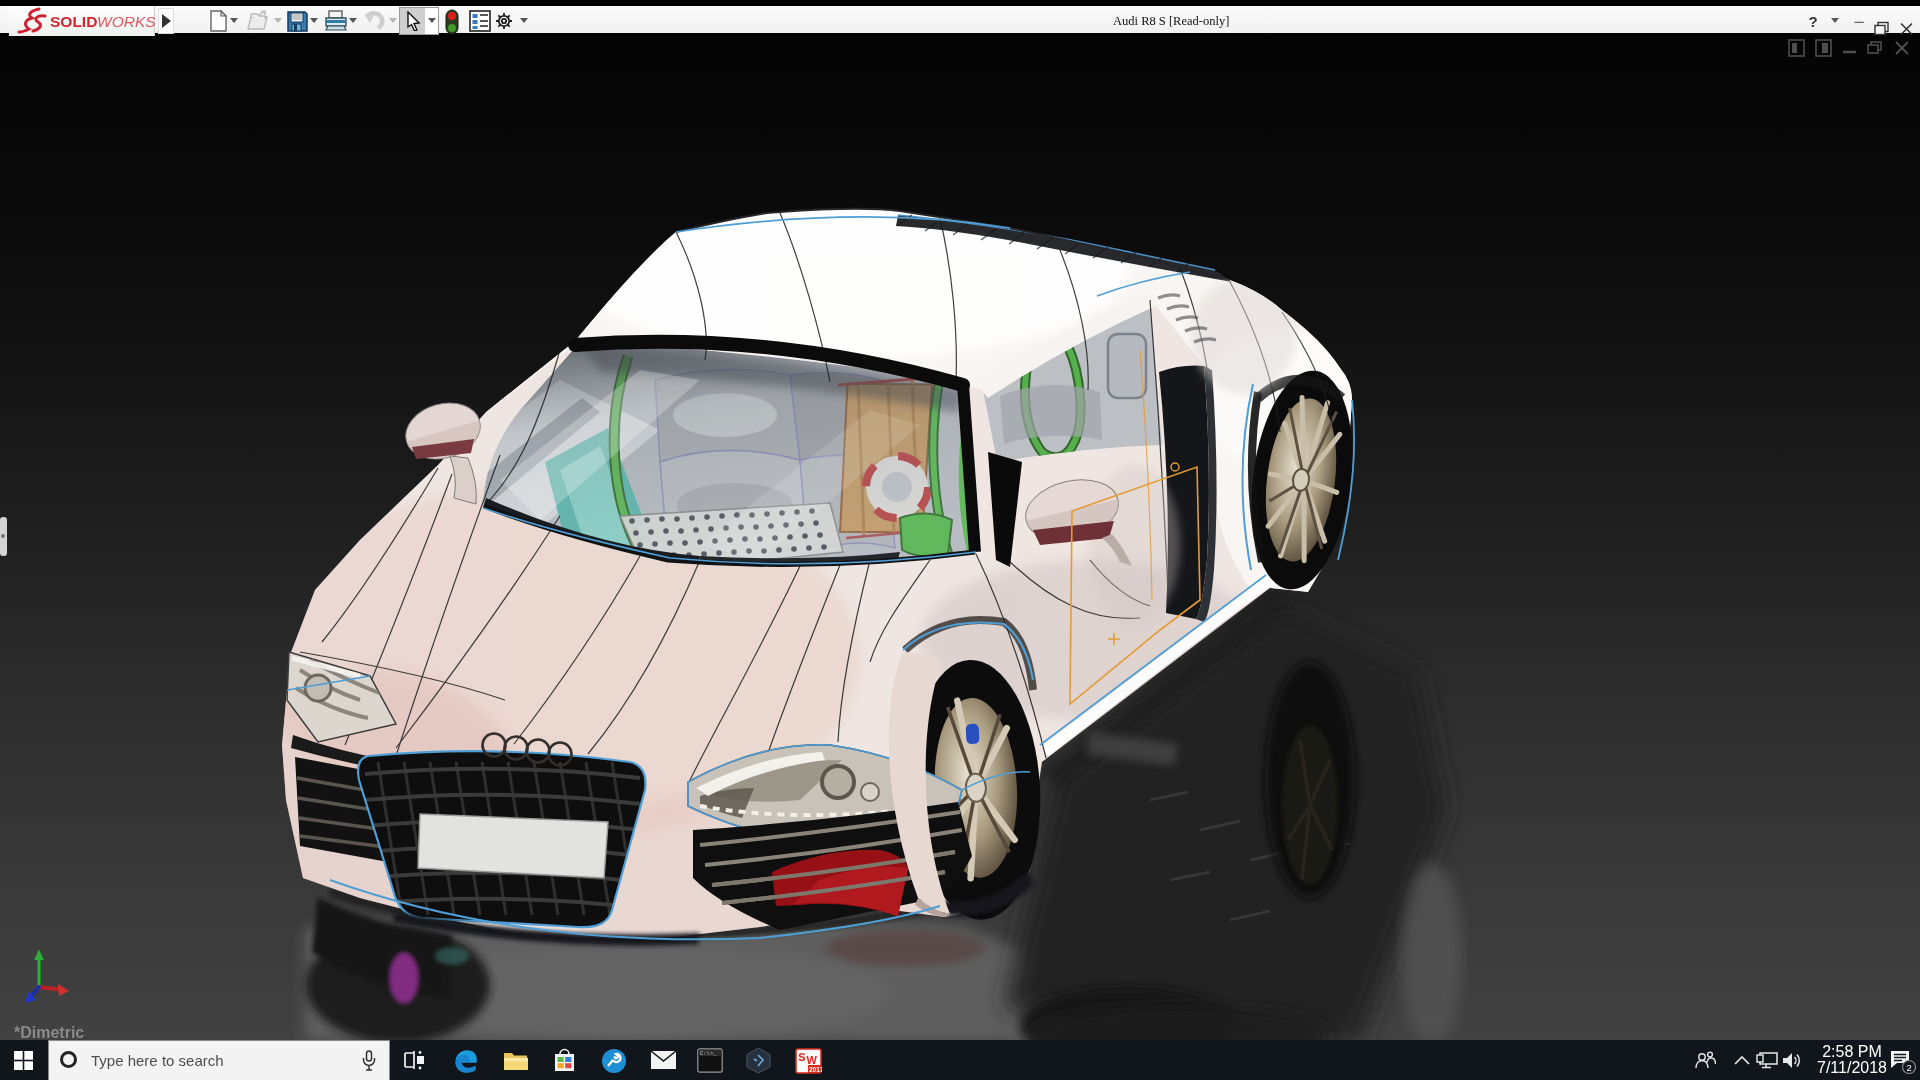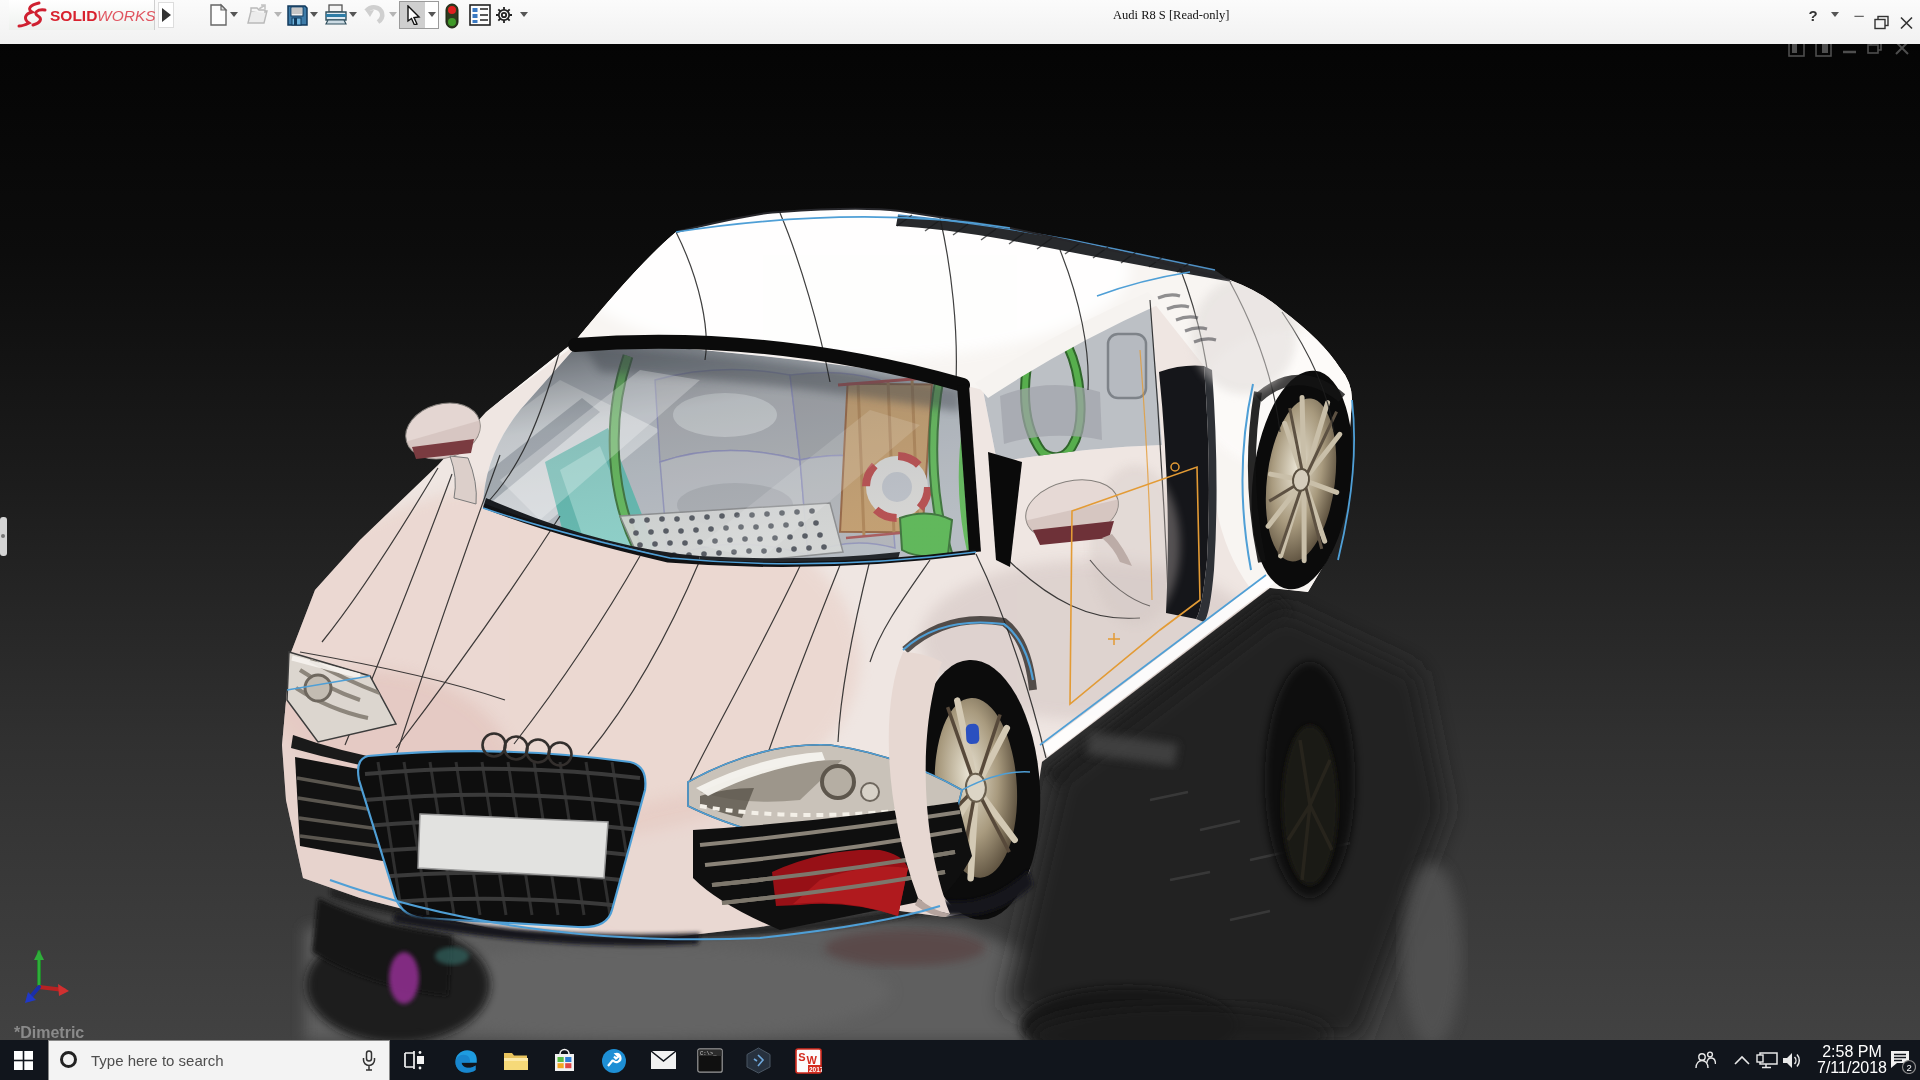--- a/index.html
+++ b/index.html
@@ -1,21 +1,21 @@
 <!DOCTYPE html>
 <html><head>
 <meta charset="utf-8">
 <style>
   * { margin:0; padding:0; box-sizing:border-box; }
   html,body { width:1920px; height:1080px; overflow:hidden; background:#000;
     font-family:"Liberation Sans", sans-serif; }
   #stage { position:relative; width:1920px; height:1080px; }
   #scene { position:absolute; left:0; top:0; }
   
-  #topbar { position:absolute; left:0; top:0; width:1920px; height:44px;
+  #topbar { position:absolute; left:0; top:6px; width:1920px; height:27px;
     background:linear-gradient(#fbfbfb,#f1f1f1); z-index:10; }
   #topbar .logo { position:absolute; left:9px; top:0; width:146px; height:30px;
     background:linear-gradient(#ffffff,#eef1ee); border-right:1px solid #cfcfcf; }
   .ticon { position:absolute; top:3px; }
   .caret { position:absolute; top:12px; width:0; height:0;
     border-left:4px solid transparent; border-right:4px solid transparent;
     border-top:5px solid #555; }
   .caret.dis { border-top-color:#b5b5b5; }
   #title { position:absolute; top:8px; left:1113px; font-size:12.5px; color:#111;font-family:Liberation Serif, serif; }
   .winbtn { position:absolute; top:0; height:30px; color:#333; font-size:13px;

